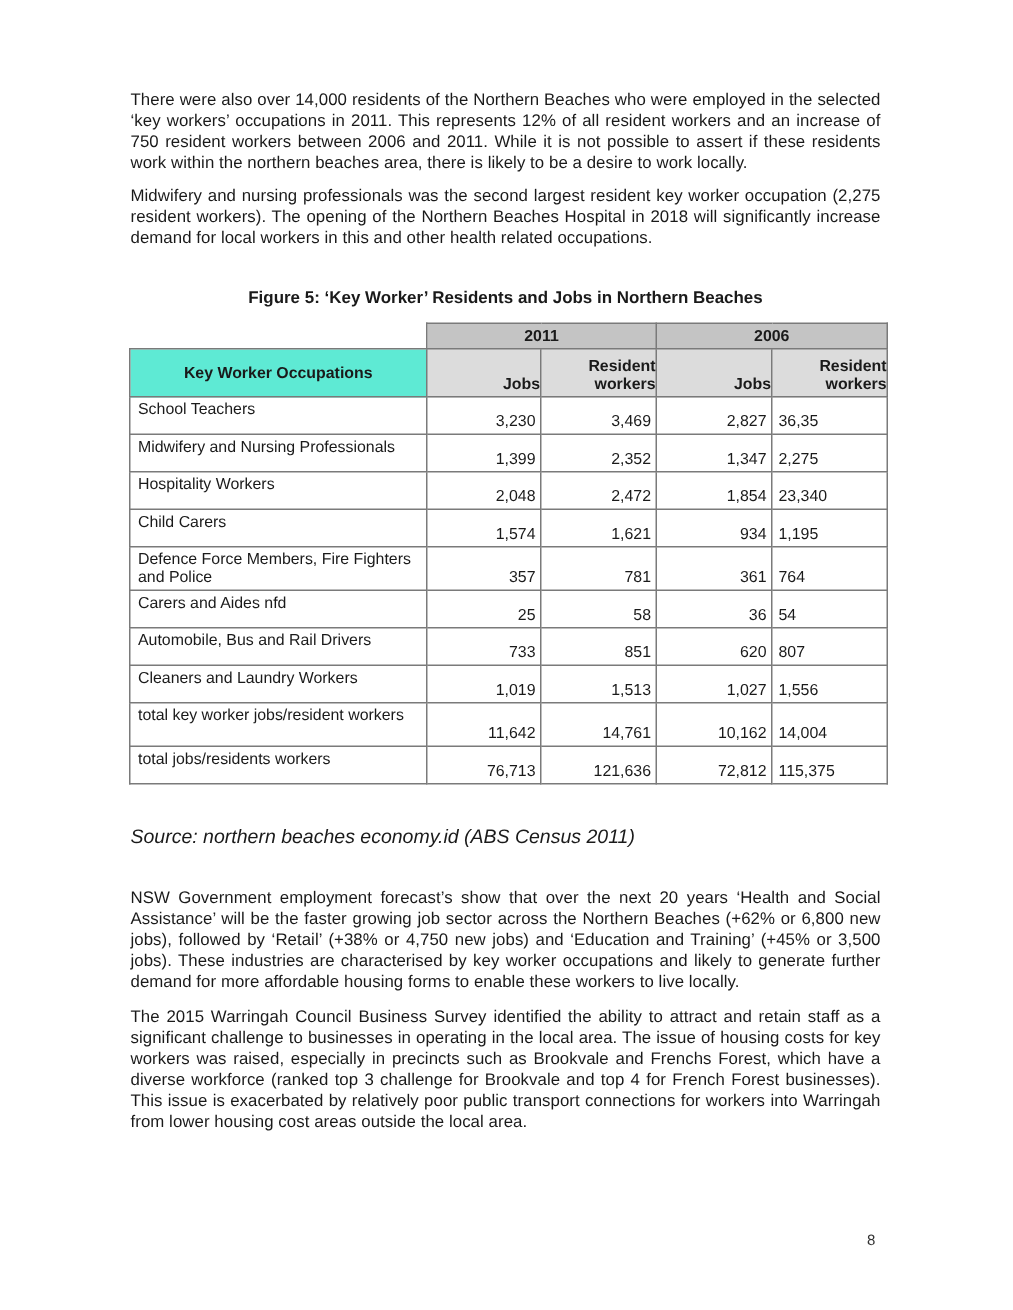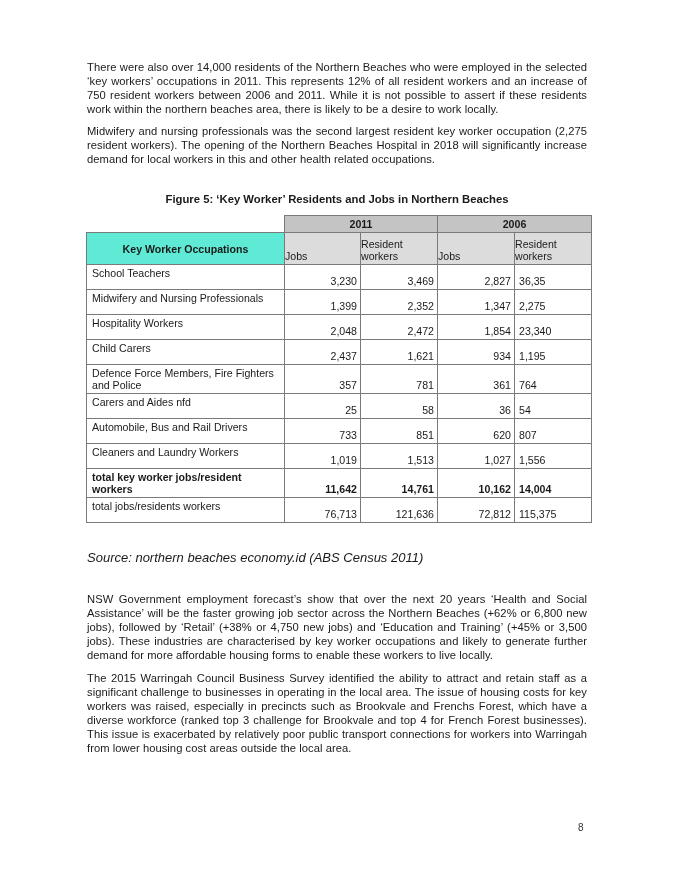--- a/index.html
+++ b/index.html
@@ -19,33 +19,33 @@
     .fig-title {
       position: absolute; top: 193px; left: 87px; width: 500px;
       text-align: center; font-weight: bold; font-size: 11.3px; margin: 0;
     }
     table.kw {
       position: absolute; top: 215px; left: 86px;
       border-collapse: collapse; font-size: 10.6px;
     }
     table.kw td, table.kw th { border: 1px solid #7a7a7a; padding: 0; }
     .hdr-year { background: #c4c4c4; font-weight: bold; text-align: center; height: 16px; }
-    .hdr { background: #dcdcdc; font-weight: normal; text-align: left; height: 29px; vertical-align: bottom; padding-bottom: 2px !important; line-height: 12px; }
+    .hdr { background: #dcdcdc; font-weight: bold; text-align: right; height: 29px; vertical-align: bottom; padding-bottom: 2px !important; line-height: 12px; }
     .hdr-occ { background: #5eead4; font-weight: bold; text-align: center; vertical-align: middle; }
     .blank { border: none !important; background: transparent; }
     .c-occ { width: 192px; padding: 2px 0 0 5px !important; vertical-align: top; text-align: left; line-height: 12px; }
     .c-jobs11 { width: 72px; }
     .c-res11 { width: 73px; }
     .c-jobs06 { width: 73px; }
     .c-res06 { width: 72px; }
     td.num { text-align: right; vertical-align: bottom; padding: 0 3px 2px 0 !important; }
     td.num-l { text-align: left; vertical-align: bottom; padding: 0 0 2px 4px !important; }
     tr.row { height: 25px; }
     tr.row.tall { height: 29px; }
-    tr.bold td { font-weight: bold; }
+    tr.bold td { font-weight: normal; }
     .source {
       position: absolute; top: 550px; left: 87px; font-style: italic; font-size: 13px; margin: 0;
     }
     .pageno {
       position: absolute; top: 822px; left: 578px; font-size: 10px; color: #333;
     }
   </style>
 </head>
 <body>
 
@@ -86,21 +86,21 @@
       </tr>
       <tr class="row">
         <td class="c-occ">Hospitality Workers</td>
         <td class="num c-jobs11">2,048</td>
         <td class="num c-res11">2,472</td>
         <td class="num c-jobs06">1,854</td>
         <td class="num-l c-res06">23,340</td>
       </tr>
       <tr class="row">
         <td class="c-occ">Child Carers</td>
-        <td class="num c-jobs11">2,437</td>
+        <td class="num c-jobs11">1,574</td>
         <td class="num c-res11">1,621</td>
         <td class="num c-jobs06">934</td>
         <td class="num-l c-res06">1,195</td>
       </tr>
       <tr class="row tall">
         <td class="c-occ">Defence Force Members, Fire Fighters and Police</td>
         <td class="num c-jobs11">357</td>
         <td class="num c-res11">781</td>
         <td class="num c-jobs06">361</td>
         <td class="num-l c-res06">764</td>

